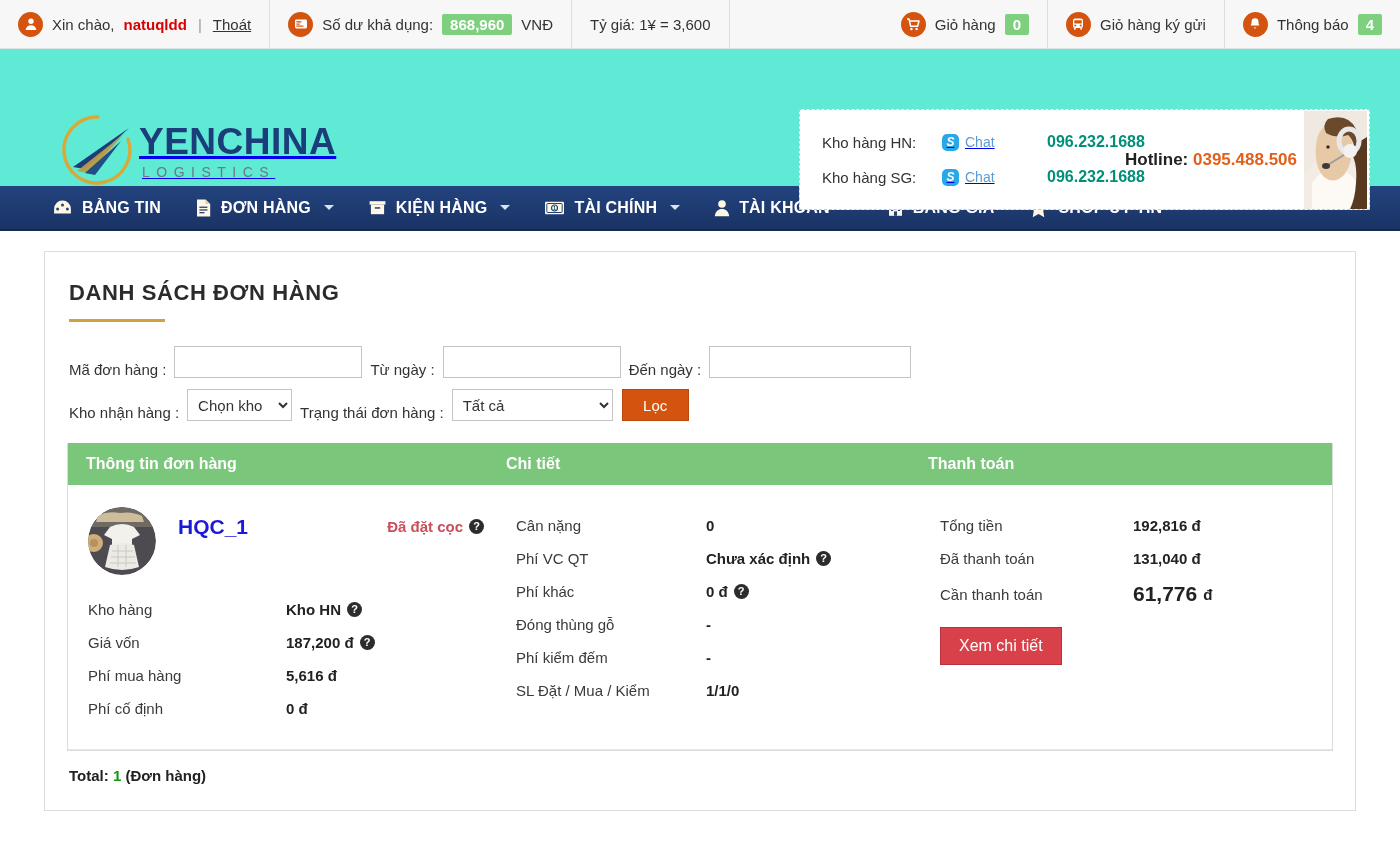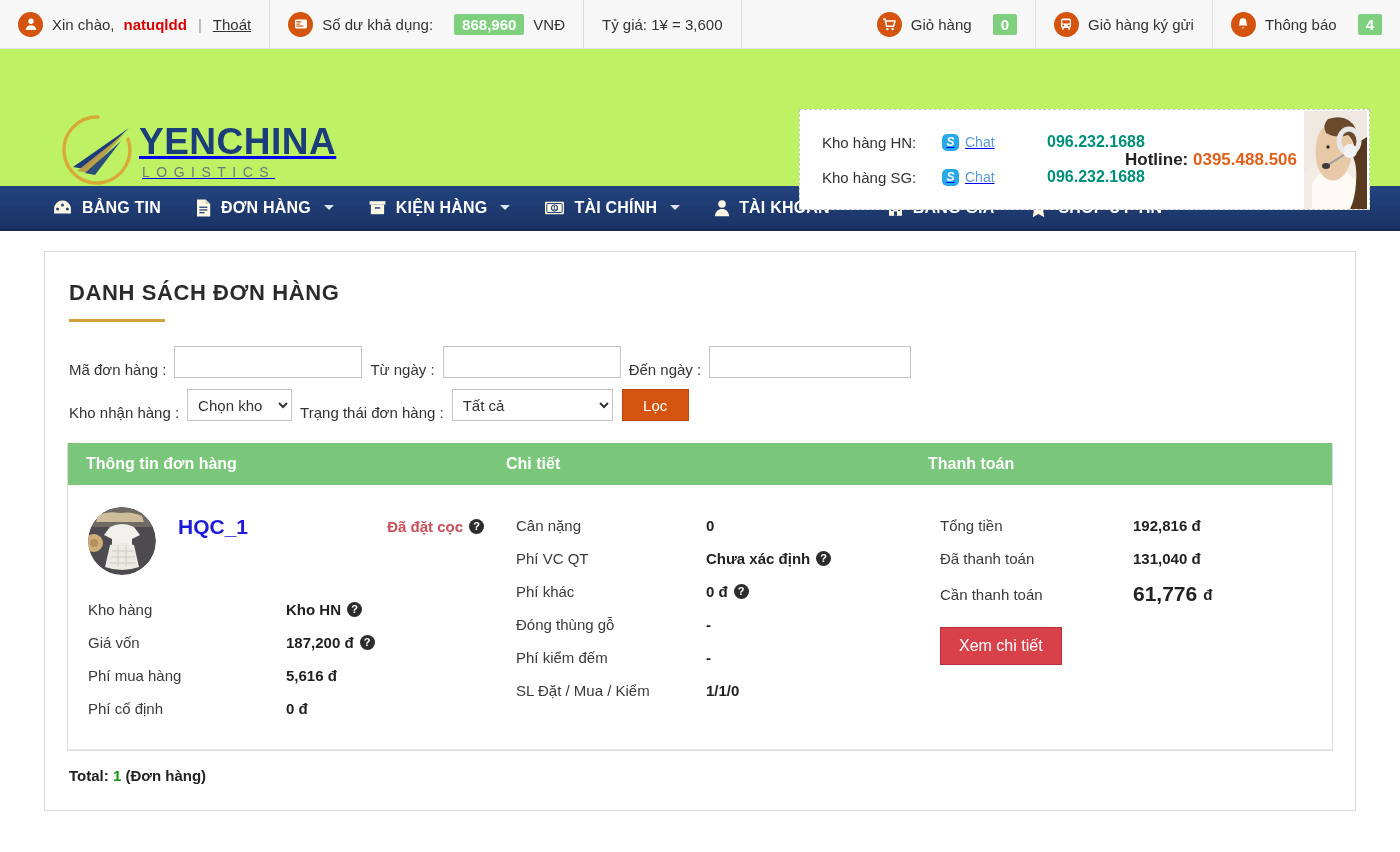--- a/index.html
+++ b/index.html
@@ -51,28 +51,27 @@
   .uname { color: #d80000; font-weight: bold; }
   .sep-pipe { color: #999; margin: 0 2px; }
   .logout { color: #333; }
   .badge-green {
     background: #7ed07e;
     color: #ffffff;
     font-weight: bold;
     padding: 2px 8px;
     border-radius: 2px;
     font-size: 15px;
-    margin-left: 12px;
   }
   .topbar-link { color: #333; }
 
   
   .header {
     height: 137px;
-    background: #bef264;
+    background: #5eead4;
     position: relative;
   }
   .logo-wrap {
     position: absolute;
     left: 55px; top: 62px;
     display: flex;
     align-items: center;
     gap: 4px;
   }
   .logo-mark { width: 86px; height: 80px; flex: none; }

